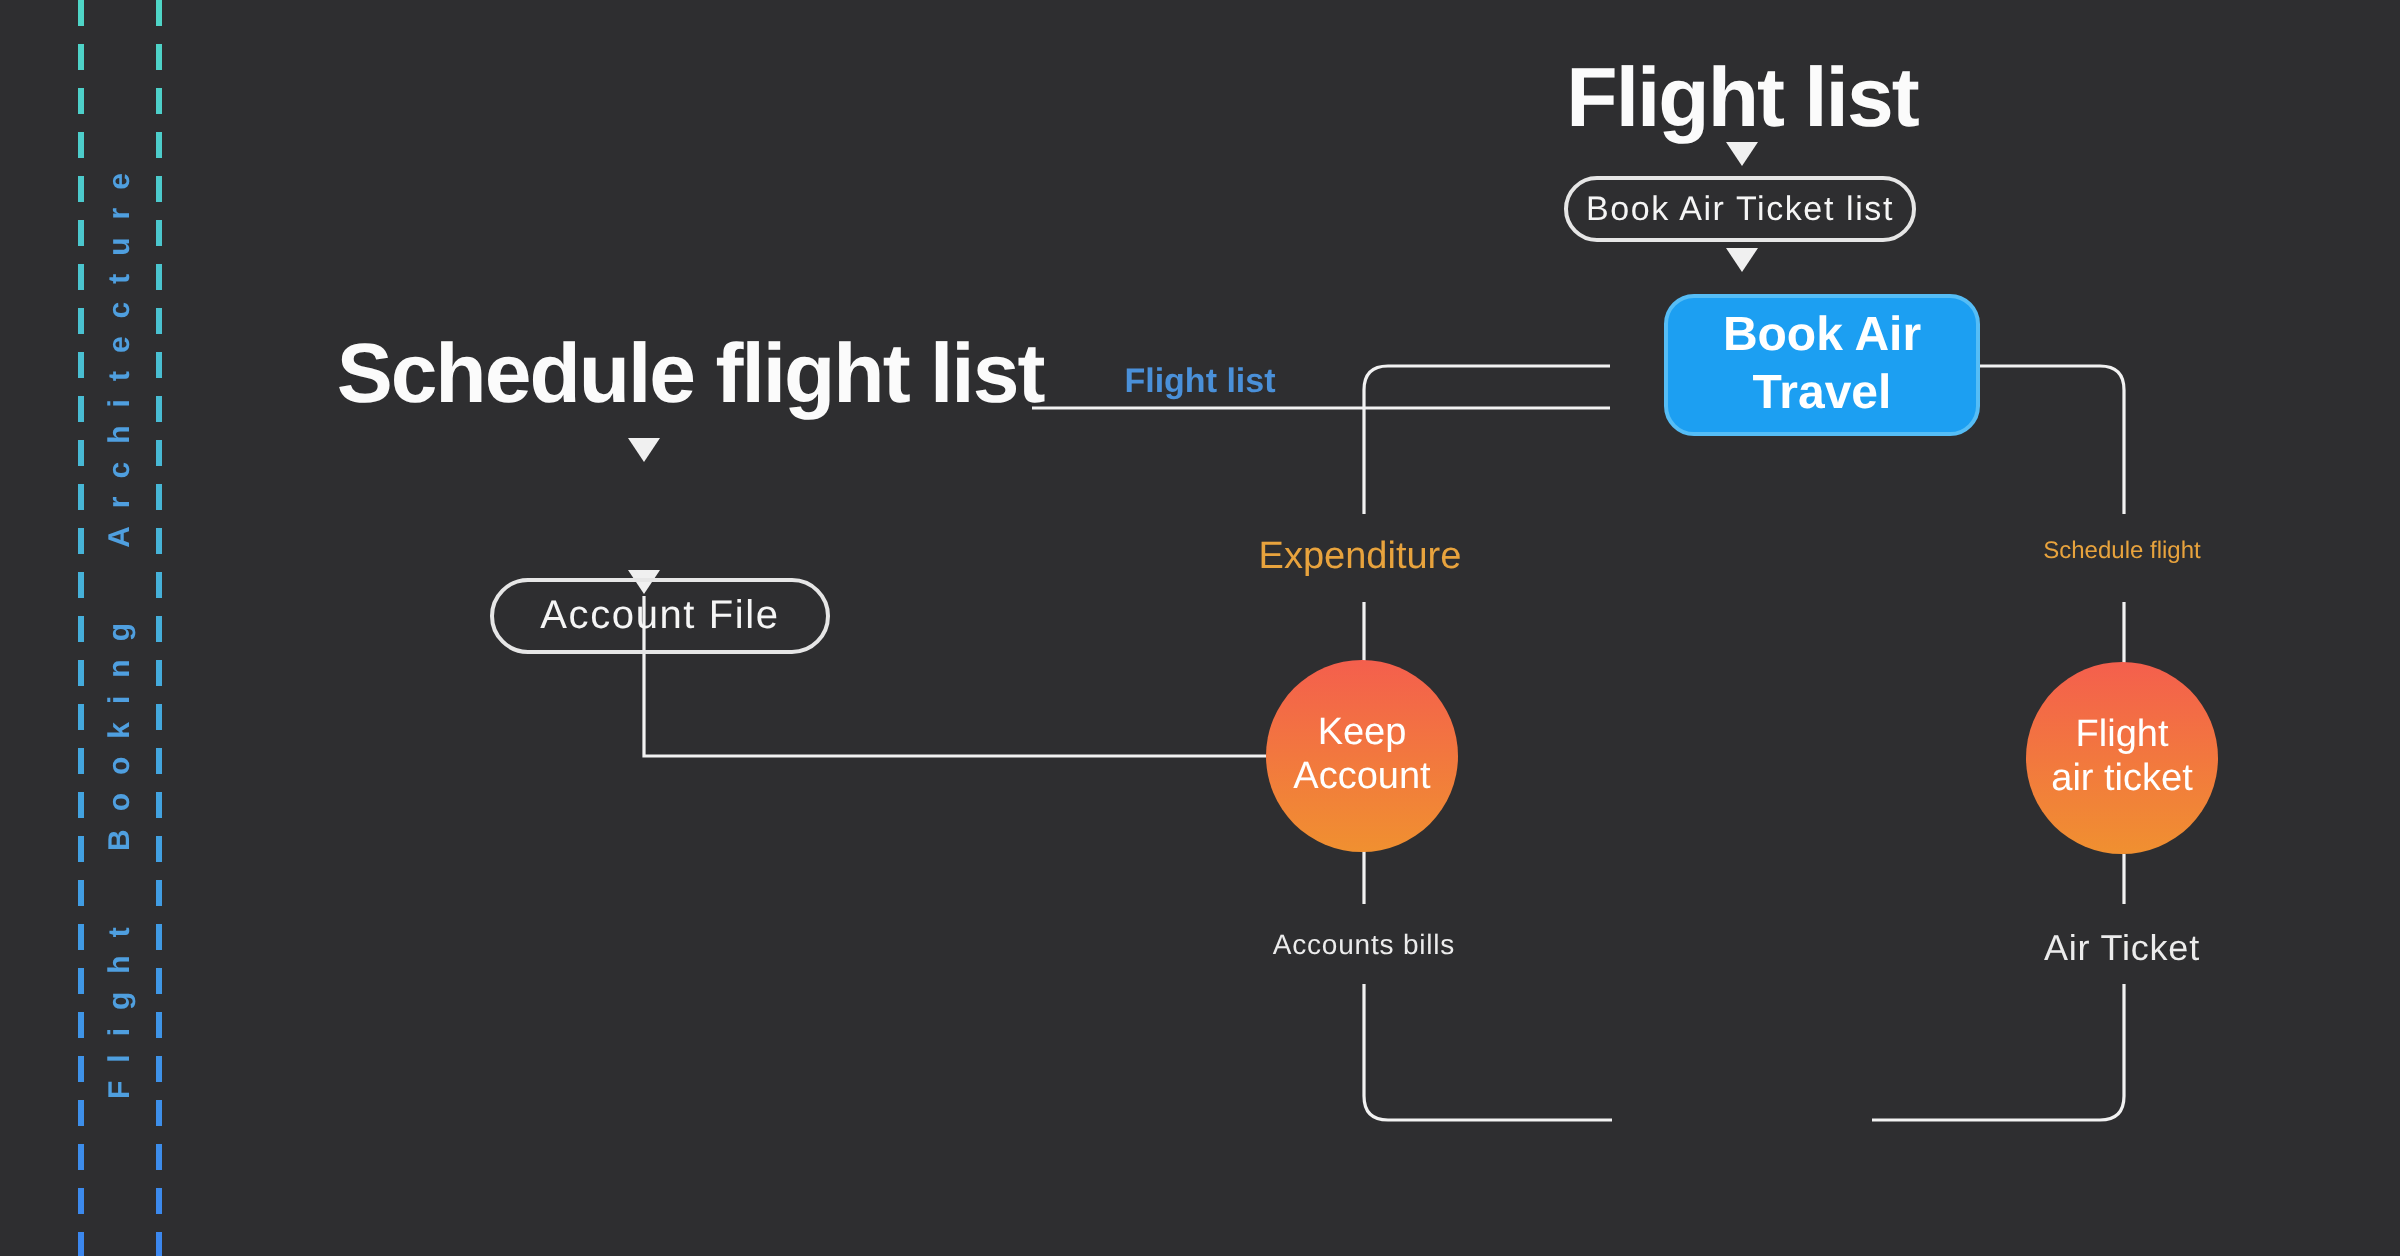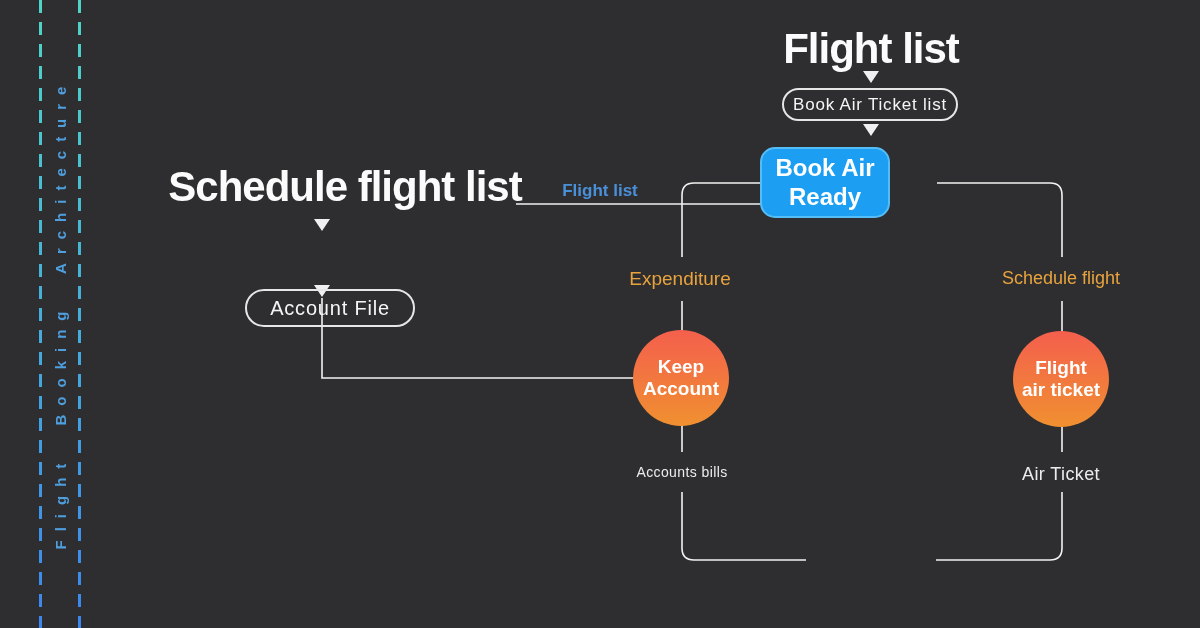--- a/index.html
+++ b/index.html
@@ -31,34 +31,34 @@
     display:flex;align-items:center;justify-content:center;border:2px solid var(--pill-border);
     border-radius:999px;color:#f5f5f5;box-sizing:border-box;letter-spacing:0.8px;
   }
   #pill-book{left:782px;top:88px;width:176px;height:33px;font-size:17px;}
   #pill-account{left:245px;top:241px;width:170px;height:38px;font-size:20px;margin-top:48px;}
   .node{
     display:flex;flex-direction:column;align-items:center;justify-content:center;
     background:var(--node-blue);border:2px solid var(--node-blue-border);border-radius:15px;
     color:#fff;font-weight:bold;font-size:24px;line-height:1.2;box-sizing:border-box;
   }
-  #node-book{left:760px;top:147px;width:130px;height:71px;}
+  #node-book{left:832px;top:147px;width:158px;height:71px;}
   #node-travel{left:806px;top:518px;width:130px;height:75px;}
   .circle-node{
     display:flex;flex-direction:column;align-items:center;justify-content:center;
     width:96px;height:96px;border-radius:50%;text-align:center;
     background:linear-gradient(180deg,var(--circle-top),var(--circle-bottom));
-    color:#fff;font-weight:bold;font-size:19px;line-height:1.15;
+    color:#fff;font-weight:normal;font-size:19px;line-height:1.15;
   }
   #circle-keep{left:633px;top:330px;}
   #circle-ready{left:1013px;top:331px;}
   .edge-label{text-align:center;}
   #label-flight-list{left:540px;top:181px;width:120px;color:var(--label-blue);font-size:17px;font-weight:bold;}
   #label-expenditure{left:610px;top:268px;width:140px;color:var(--label-orange);font-size:19px;}
-  #label-schedule-flight{left:991px;top:268px;width:140px;color:var(--label-orange);font-size:18px;}
+  #label-schedule-flight{left:991px;top:268px;width:140px;color:var(--label-orange);font-size:12px;}
   #label-accounts-bills{left:612px;top:464px;width:140px;color:#ececec;font-size:14px;letter-spacing:0.4px;}
   #label-air-ticket{left:1001px;top:464px;width:120px;color:#ececec;font-size:18px;letter-spacing:0.4px;}
 </style>
 </head>
 <body>
 
 <div class="stage">
 
   <svg class="overlay">
     <defs>
@@ -87,21 +87,21 @@
   <div class="abs sidebar-label">Flight Booking Architecture</div>
 
   <div class="abs heading" id="flight-list-title">Flight list</div>
   <div class="abs pill" id="pill-book">Book Air Ticket list</div>
 
   <div class="abs heading" id="schedule-title">Schedule flight list</div>
   <div class="abs pill" id="pill-account">Account File</div>
 
   <div class="abs node" id="node-book">
     <span>Book Air</span>
-    <span>Ready</span>
+    <span>Travel</span>
   </div>
 
   <div class="abs circle-node" id="circle-keep">
     <span>Keep</span>
     <span>Account</span>
   </div>
   <div class="abs circle-node" id="circle-ready">
     <span>Flight</span>
     <span>air ticket</span>
   </div>

